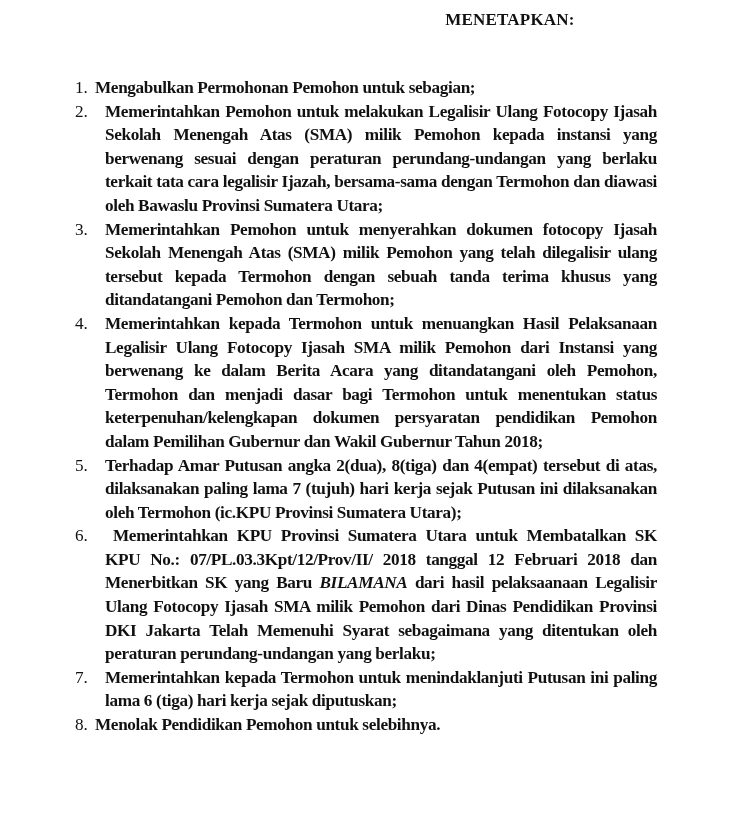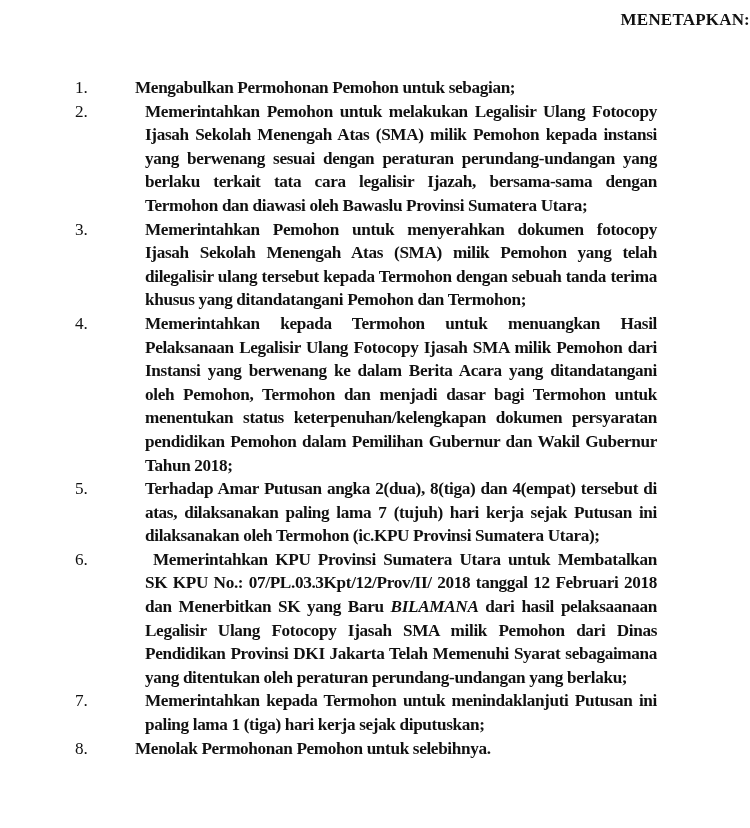--- a/index.html
+++ b/index.html
@@ -3,32 +3,32 @@
 <meta charset="utf-8">
 <style>
   html, body { margin: 0; padding: 0; background: #ffffff; }
   body {
     width: 750px; height: 828px; overflow: hidden; position: relative;
     font-family: "Liberation Serif", "DejaVu Serif", serif;
     color: #111111;
   }
   .title {
     position: absolute; top: 10px; left: 0; width: 750px;
-    text-align: right; padding-left: 270px; box-sizing: border-box;
+    text-align: center; padding-left: 270px; box-sizing: border-box;
     font-weight: bold; font-size: 17px; letter-spacing: 0.2px;
   }
   .list {
     position: absolute; top: 76px; left: 75px; width: 582px;
     font-size: 17.2px; line-height: 23.6px;
   }
   .item { position: relative; padding-left: 30px; }
   .num {
     position: absolute; left: 0; top: 0; font-weight: normal;
   }
-  .txt { font-weight: bold; text-align: justify; text-align-last: left; display: block; letter-spacing: -0.35px; margin-left: 40px; }
+  .txt { font-weight: bold; text-align: justify; text-align-last: left; display: block; letter-spacing: -0.35px; }
   .item.i1 { padding-left: 20px; }
   .emph { font-style: italic; }
   .item.i6 .txt { text-indent: 8px; }
 </style>
 </head>
 <body>
 
 <div class="title">MENETAPKAN:</div>
 
 <div class="list">
@@ -51,19 +51,19 @@
   <div class="item">
     <span class="num">5.</span>
     <span class="txt">Terhadap Amar Putusan angka 2(dua), 8(tiga) dan 4(empat) tersebut di atas, dilaksanakan paling lama 7 (tujuh) hari kerja sejak Putusan ini dilaksanakan oleh Termohon (ic.KPU Provinsi Sumatera Utara);</span>
   </div>
   <div class="item i6">
     <span class="num">6.</span>
     <span class="txt"><span>Memerintahkan KPU Provinsi Sumatera Utara untuk Membatalkan SK KPU No.: 07/PL.03.3Kpt/12/Prov/II/ 2018 tanggal 12 Februari 2018 dan Menerbitkan SK yang Baru </span><span class="emph">BILAMANA</span><span> dari hasil pelaksaanaan Legalisir Ulang Fotocopy Ijasah SMA milik Pemohon dari Dinas Pendidikan Provinsi DKI Jakarta Telah Memenuhi Syarat sebagaimana yang ditentukan oleh peraturan perundang-undangan yang berlaku;</span></span>
   </div>
   <div class="item">
     <span class="num">7.</span>
-    <span class="txt">Memerintahkan kepada Termohon untuk menindaklanjuti Putusan ini paling lama 1 (tiga) hari kerja sejak diputuskan;</span>
+    <span class="txt">Memerintahkan kepada Termohon untuk menindaklanjuti Putusan ini paling lama 6 (tiga) hari kerja sejak diputuskan;</span>
   </div>
   <div class="item" style="padding-left:20px;">
     <span class="num">8.</span>
-    <span class="txt">Menolak Permohonan Pemohon untuk selebihnya.</span>
+    <span class="txt">Menolak Pendidikan Pemohon untuk selebihnya.</span>
   </div>
 </div>
 
 </body></html>

